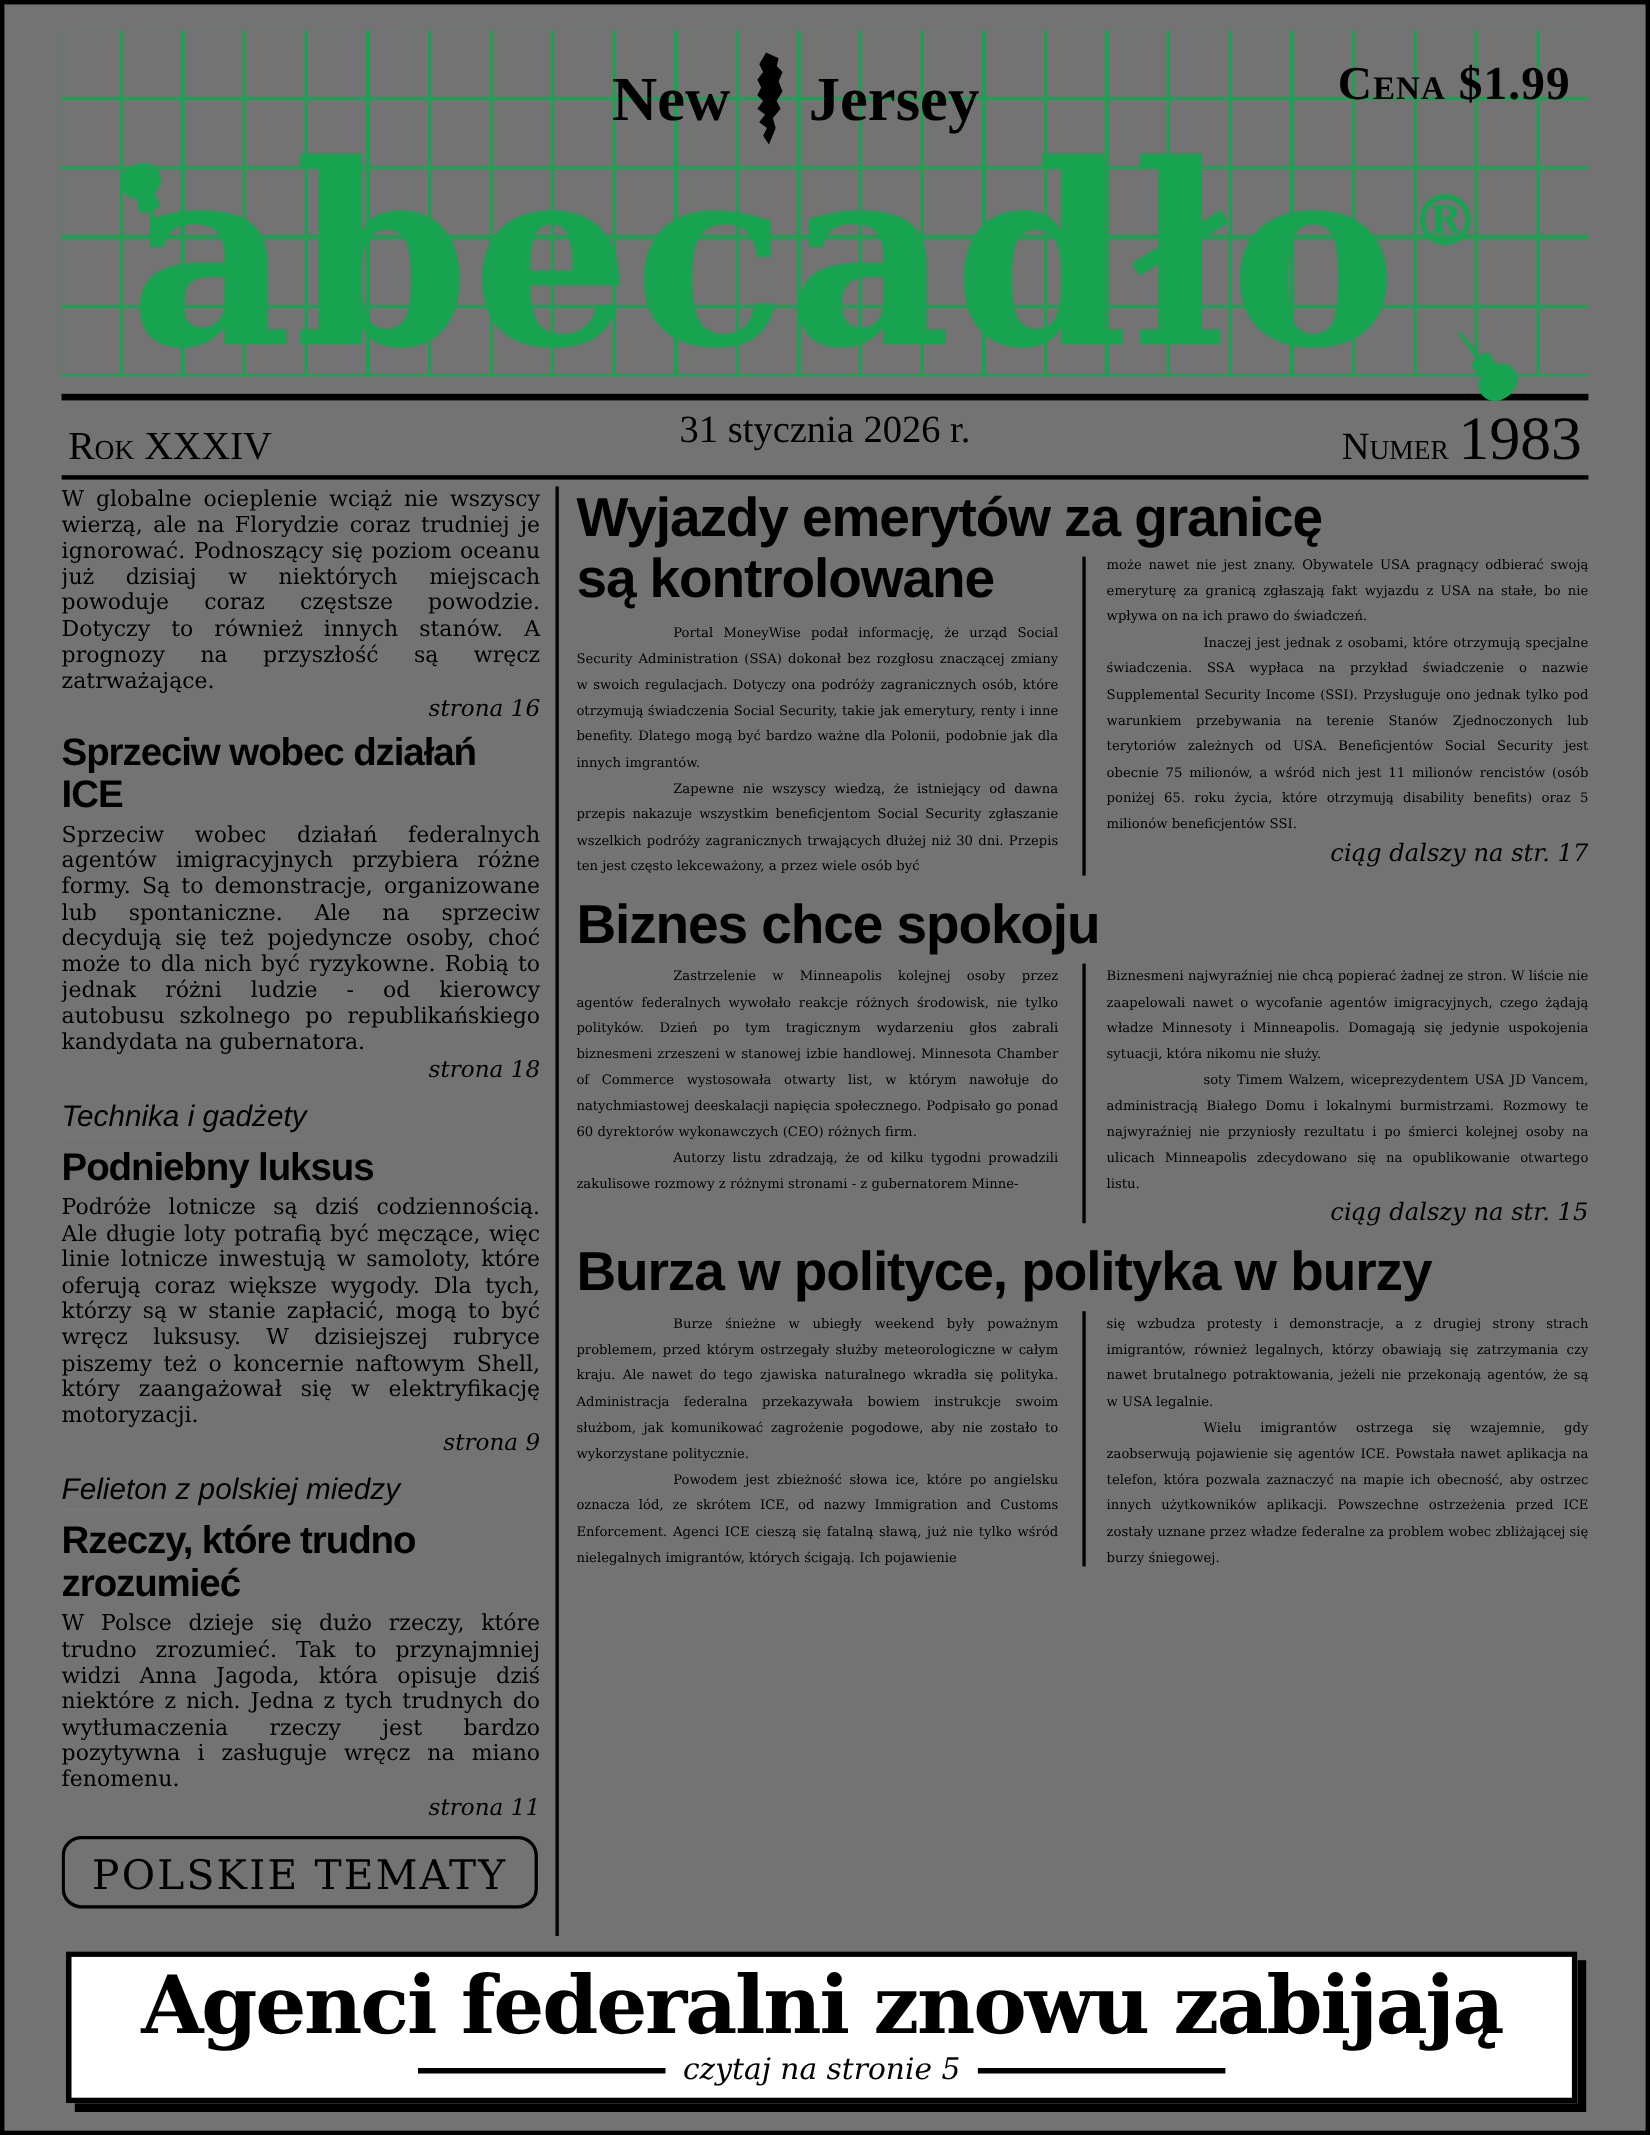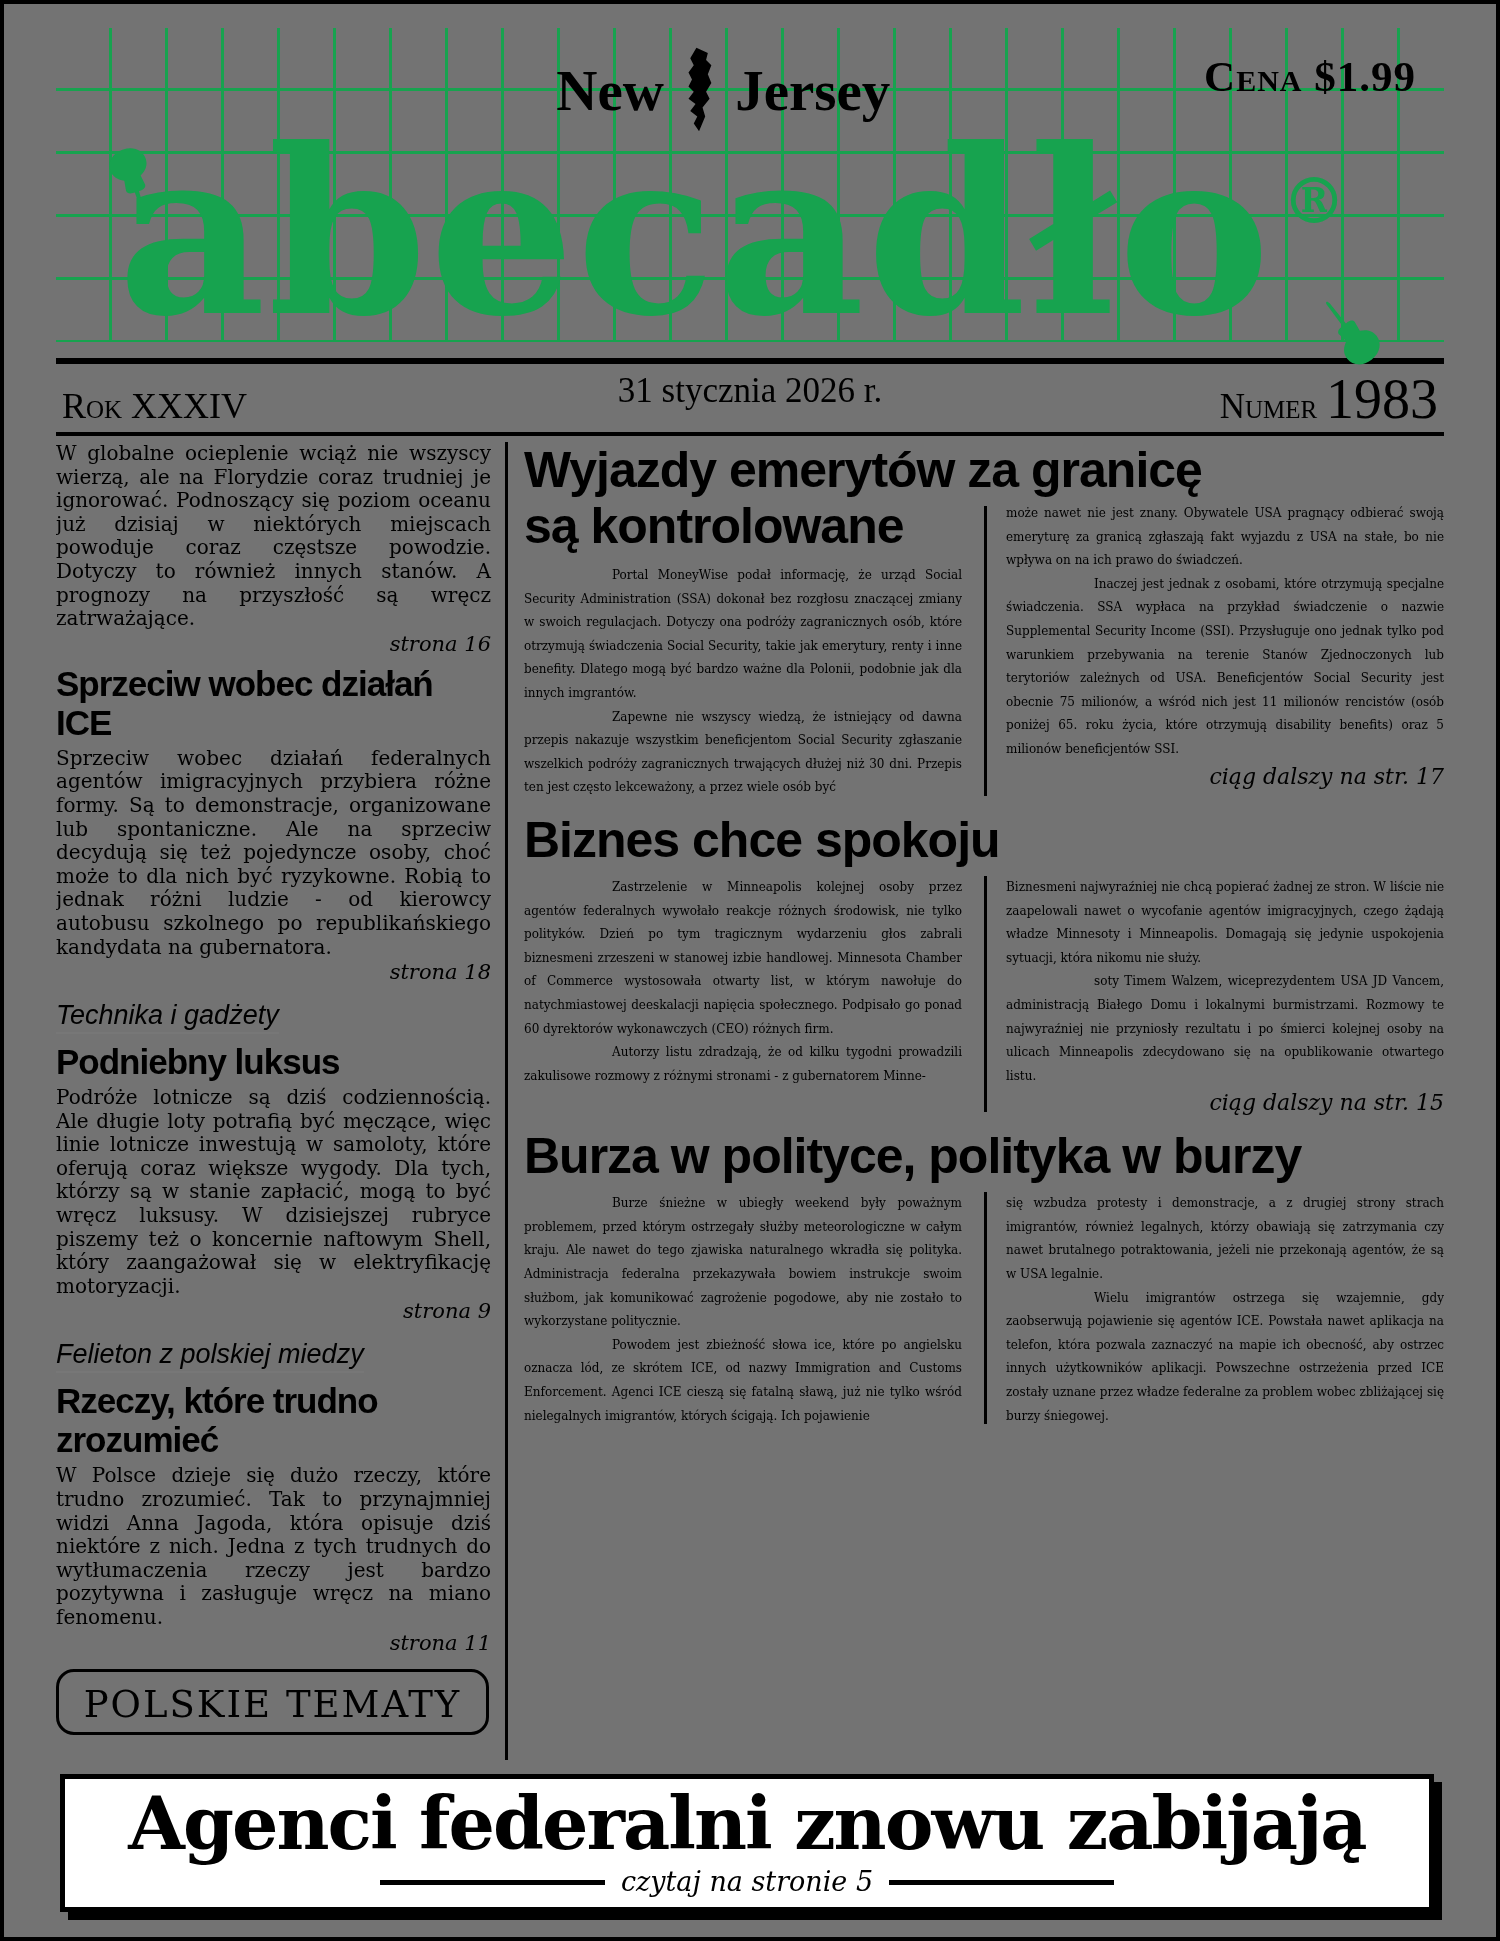--- a/index.html
+++ b/index.html
@@ -16,21 +16,21 @@
       repeating-linear-gradient(to bottom, transparent 0 60px, var(--green) 60px 63px);
   }
   .nameplate-top{
     position:absolute; top:18px; left:50%; transform:translateX(-58%);
     display:flex; align-items:center; gap:16px;
     font-family:"Liberation Serif", serif; font-weight:bold; font-size:57px; line-height:1;
     white-space:nowrap;
   }
   .nj-icon{height:88px; width:auto; margin:0 2px; display:block;}
   .price{
-    position:absolute; top:24px; right:28px;
+    position:absolute; top:24px; right:16px;
     font-family:"Liberation Serif", serif; font-weight:bold; font-size:43px;
     font-variant:small-caps; letter-spacing:1px;
   }
   .logo{
     position:absolute; left:62px; bottom:14px; line-height:190px;
     font-family:"DejaVu Serif", serif; font-weight:bold;
     font-size:228px; letter-spacing:2px; color:var(--green); white-space:nowrap;
   }
   .logo .reg{font-size:64px; vertical-align:90px; letter-spacing:0; margin-left:10px;}
   .pushpin{position:absolute; width:64px; height:86px;}

